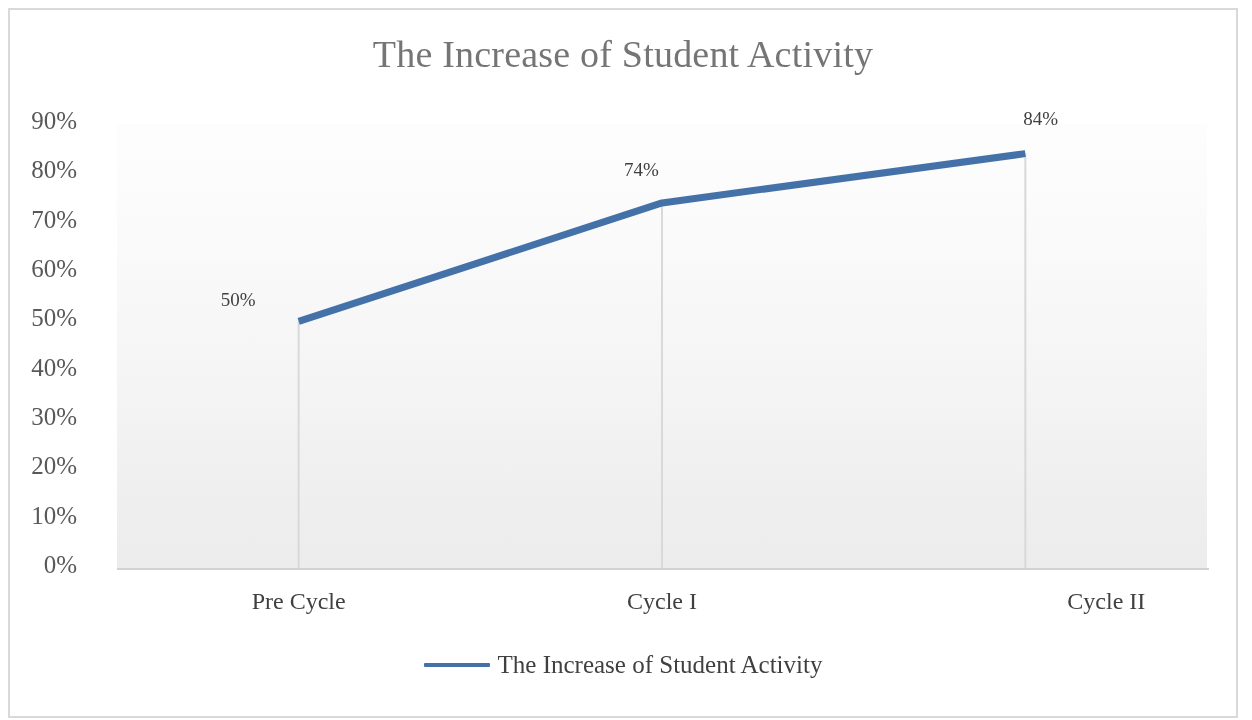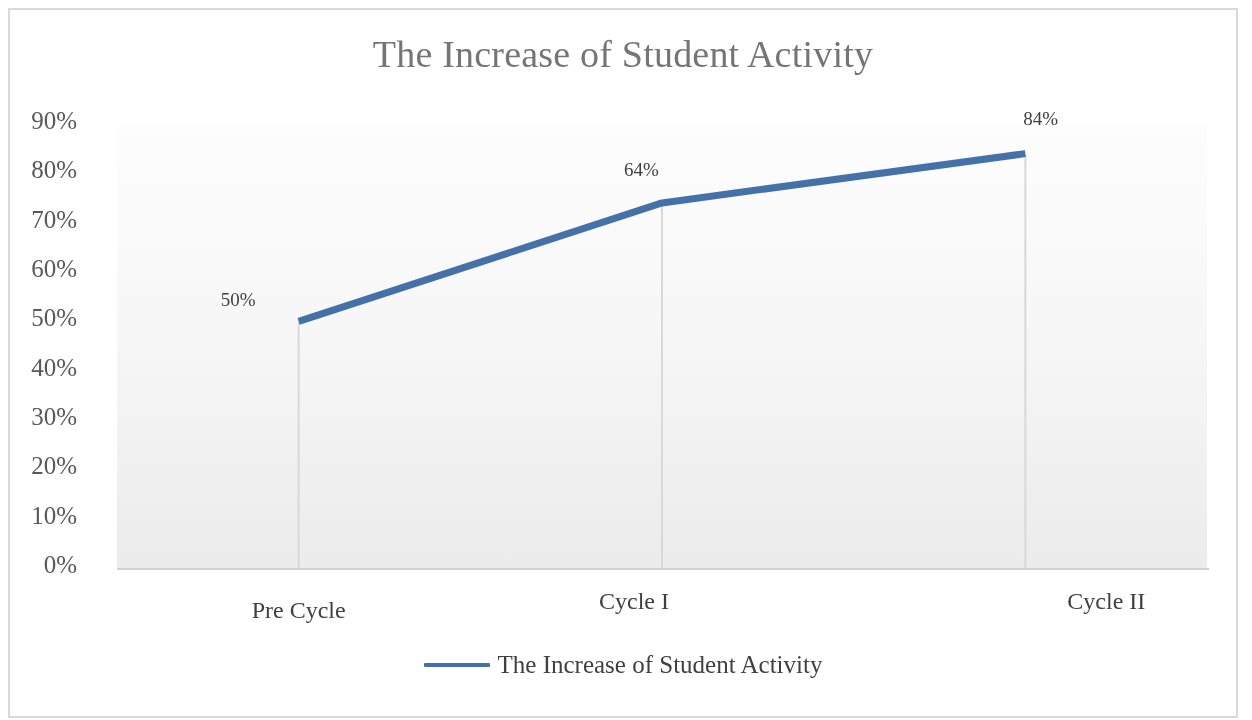--- a/index.html
+++ b/index.html
@@ -145,35 +145,35 @@
       <div class="y-tick" style="top: 245px;">60%</div>
       <div class="y-tick" style="top: 294.333px;">50%</div>
       <div class="y-tick" style="top: 343.667px;">40%</div>
       <div class="y-tick" style="top: 393px;">30%</div>
       <div class="y-tick" style="top: 442.333px;">20%</div>
       <div class="y-tick" style="top: 491.667px;">10%</div>
       <div class="y-tick" style="top: 541px;">0%</div>
     </div>
 
   <div id="x-labels">
-      <div class="x-label" style="left: 168.667px; margin-top: 9px;">Pre Cycle</div>
-      <div class="x-label" style="left: 504px; font-family: Liberation Serif, serif;">Cycle I</div>
+      <div class="x-label" style="left: 168.667px;">Pre Cycle</div>
+      <div class="x-label" style="left: 532px; font-family: Liberation Serif, serif;">Cycle I</div>
       <div class="x-label" style="left: 895.333px; text-align: right;">Cycle II</div>
     </div>
 
   <svg id="series-svg" viewBox="0 0 1226 694" preserveAspectRatio="none">
       <line x1="288.66666666666663" x2="288.66666666666663" y1="311.3333333333333" y2="558" stroke="#d9d9d9" stroke-width="2"></line>
       <line x1="652" x2="652" y1="192.93333333333334" y2="558" stroke="#d9d9d9" stroke-width="2"></line>
       <line x1="1015.3333333333333" x2="1015.3333333333333" y1="143.59999999999997" y2="558" stroke="#d9d9d9" stroke-width="2"></line>
       <polyline points="288.66666666666663,311.3333333333333 652,192.93333333333334 1015.3333333333333,143.59999999999997" fill="none" stroke="#4472a8" stroke-width="7" stroke-linejoin="round" stroke-linecap="butt"></polyline>
     </svg>
 
   <div id="data-labels">
       <div class="data-label" style="left: 210.667px; top: 279.333px;">50%</div>
-      <div class="data-label" style="left: 614px; top: 148.933px;">64%</div>
+      <div class="data-label" style="left: 614px; top: 148.933px;">74%</div>
       <div class="data-label" style="left: 1013.33px; top: 97.6px;">84%</div>
     </div>
 
   <div id="legend">
     <span id="legend-swatch" style="background: rgb(68, 114, 168);"></span>
     <span id="legend-label">The Increase of Student Activity</span>
   </div>
 
 </div>
 

